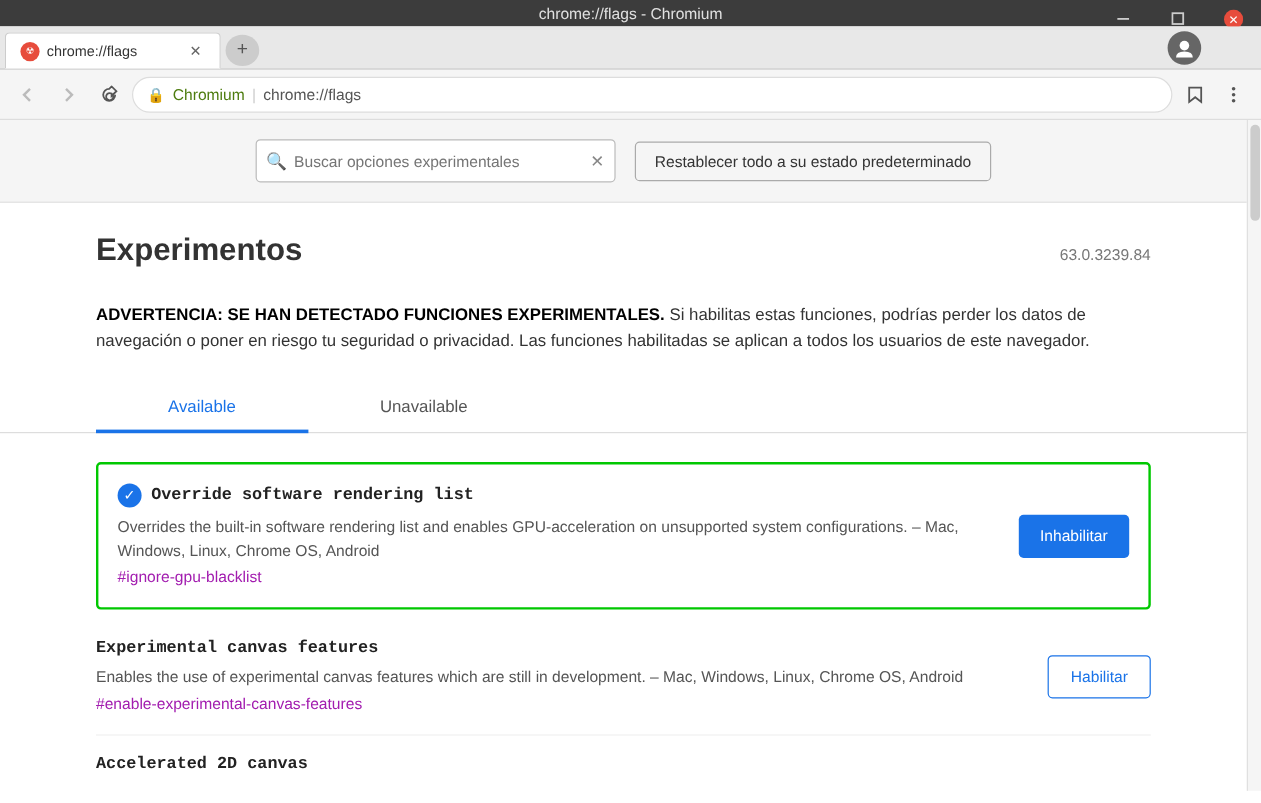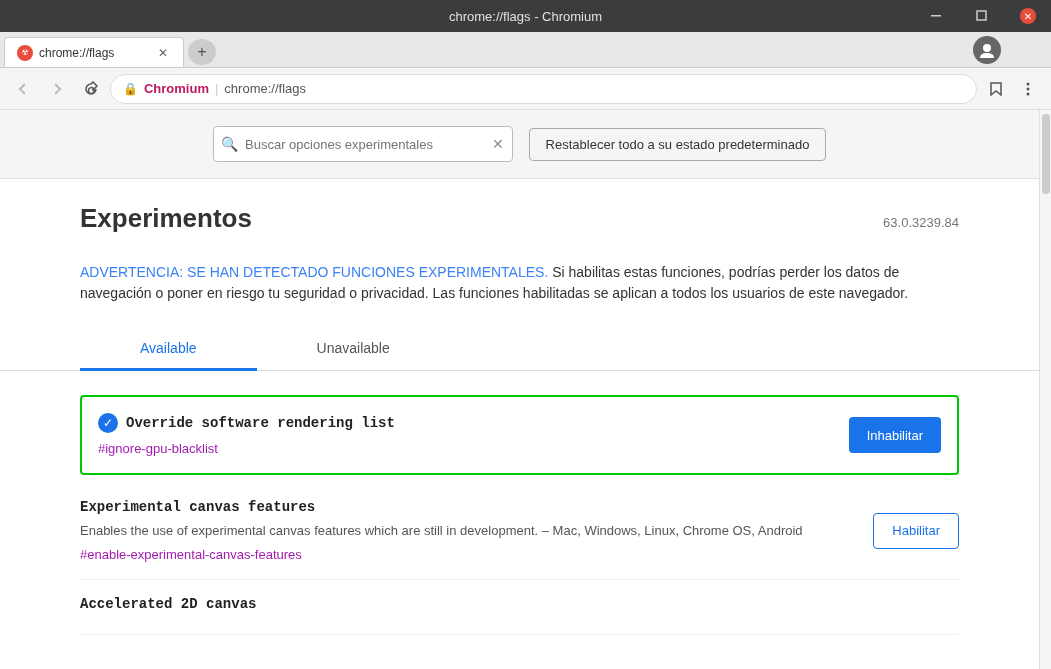--- a/index.html
+++ b/index.html
@@ -1,21 +1,21 @@
 <!DOCTYPE html>
 <html><head>
   <meta charset="utf-8">
   <style>
     * { margin: 0; padding: 0; box-sizing: border-box; }
     body { font-family: 'Segoe UI', Arial, sans-serif; background: #fff; width: 1051px; height: 669px; overflow: hidden; }
 
     
     .title-bar {
       background: #3c3c3c;
-      height: 32px;
+      height: 22px;
       display: flex;
       align-items: center;
       justify-content: center;
       position: relative;
     }
     .title-bar-text {
       color: #e0e0e0;
       font-size: 13px;
     }
     .window-controls {
@@ -151,21 +151,21 @@
       border-radius: 15px;
       background: #fff;
       display: flex;
       align-items: center;
       padding: 0 12px;
       gap: 6px;
       font-size: 13px;
       color: #333;
     }
     .address-bar-icon { color: #888; font-size: 12px; }
-    .address-site { color: #be185d; font-weight: 700; }
+    .address-site { color: #4d7c0f; font-weight: 400; }
     .address-separator { color: #ccc; }
     .address-url { color: #555; }
     .nav-right {
       display: flex;
       align-items: center;
       gap: 2px;
     }
 
     
     .page-content {
@@ -251,22 +251,22 @@
     }
     .warning-box {
       margin-bottom: 24px;
     }
     .warning-text {
       font-size: 14px;
       color: #333;
       line-height: 1.5;
     }
     .warning-bold {
-      color: #3b82f6;
-      font-weight: 400;
+      color: #000000;
+      font-weight: 700;
     }
 
     
     .tabs-bar {
       display: flex;
       border-bottom: 1px solid #ddd;
       margin-bottom: 0;
       margin-left: -80px;
       margin-right: -80px;
       padding: 0 80px;
@@ -502,20 +502,21 @@
       </div>
 
       <div class="experiments-list">
 
         <div class="experiment-item highlighted">
           <div class="experiment-info">
             <div class="experiment-title-row">
               <div class="experiment-check">✓</div>
               <span class="experiment-title">Override software rendering list</span>
             </div>
+            <p class="experiment-desc">Overrides the built-in software rendering list and enables GPU-acceleration on unsupported system configurations.  – Mac, Windows, Linux, Chrome OS, Android</p>
             <a href="#" class="experiment-link">#ignore-gpu-blacklist</a>
           </div>
           <button class="experiment-btn btn-disable">Inhabilitar</button>
         </div>
 
         <div class="experiment-item-normal">
           <div class="experiment-info">
             <div class="experiment-title-row">
               <span class="experiment-title">Experimental canvas features</span>
             </div>

